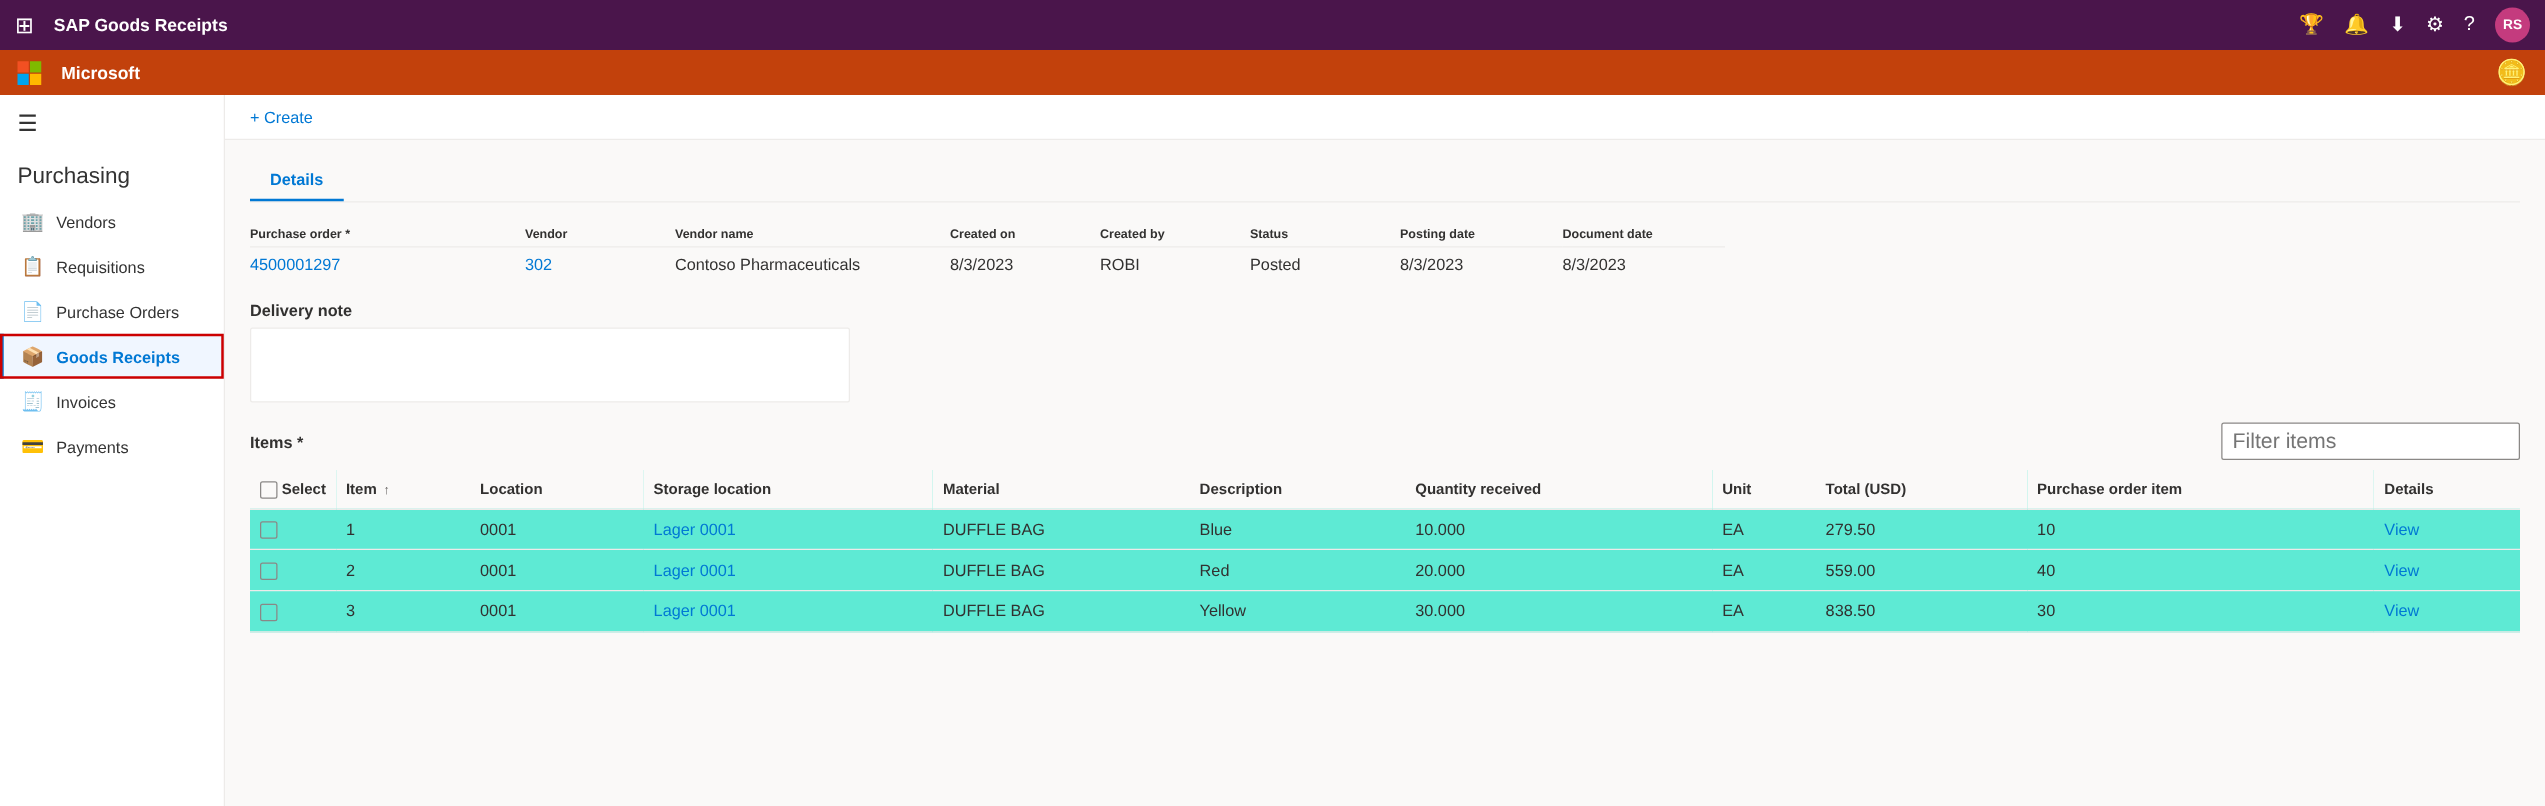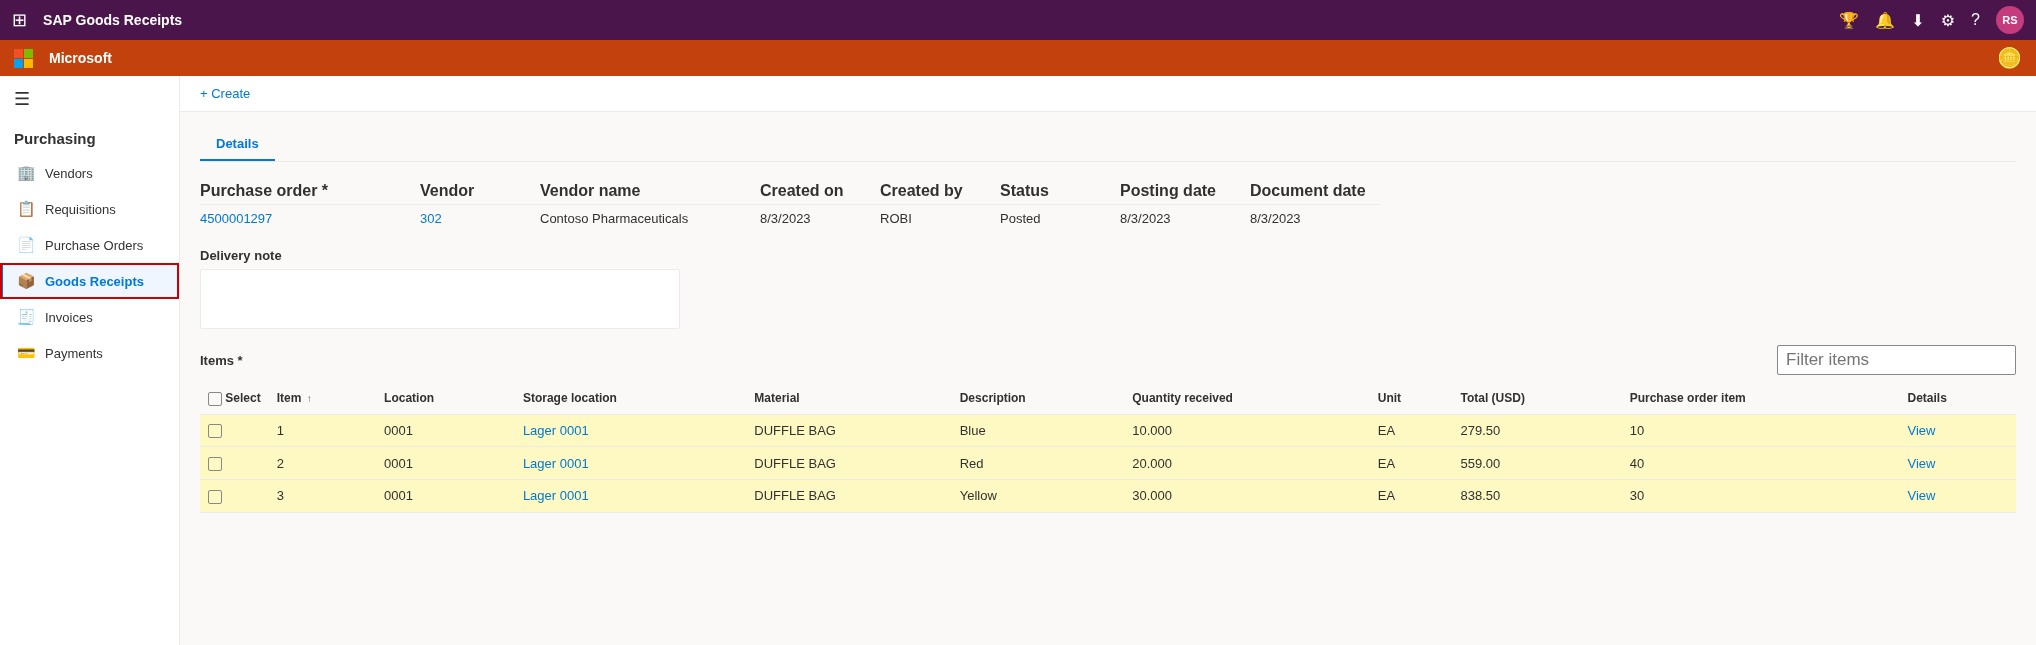--- a/index.html
+++ b/index.html
@@ -58,22 +58,22 @@
       flex-shrink: 0;
     }
     .sidebar-hamburger {
       padding: 12px 14px;
       font-size: 18px;
       cursor: pointer;
       color: #333;
     }
     .sidebar-section-title {
       padding: 8px 14px;
-      font-size: 15px;
-      font-weight: 700;
+      font-size: 18px;
+      font-weight: 400;
       color: #333;
     }
     .sidebar-item {
       display: flex;
       align-items: center;
       gap: 10px;
       padding: 9px 14px;
       cursor: pointer;
       color: #333;
       font-size: 13px;
@@ -171,21 +171,21 @@
     }
 
     
     .details-grid {
       display: grid;
       grid-template-columns: 220px 120px 220px 120px 120px 120px 130px 130px;
       gap: 0;
       margin-bottom: 16px;
     }
     .details-col-header {
-      font-size: 16px;
+      font-size: 10px;
       font-weight: 600;
       color: #323130;
       padding: 4px 8px 4px 0;
       border-bottom: 1px solid #edebe9;
     }
     .details-col-value {
       font-size: 13px;
       color: #323130;
       padding: 6px 8px 6px 0;
     }
@@ -223,21 +223,21 @@
       border: 1px solid #8a8886;
       border-radius: 2px;
       padding: 4px 8px;
       font-size: 17px;
       color: #605e5c;
       background: white;
       min-width: 160px;
     }
 
     
-    .items-table { width: 100%; border-collapse: collapse; background: #fef9c3; }
+    .items-table { width: 100%; border-collapse: collapse; background: #5eead4; }
     .items-table th {
       font-size: 12px;
       font-weight: 600;
       color: #323130;
       padding: 8px 8px;
       text-align: left;
       border-bottom: 1px solid #edebe9;
       background: #faf9f8;
       white-space: nowrap;
     }

